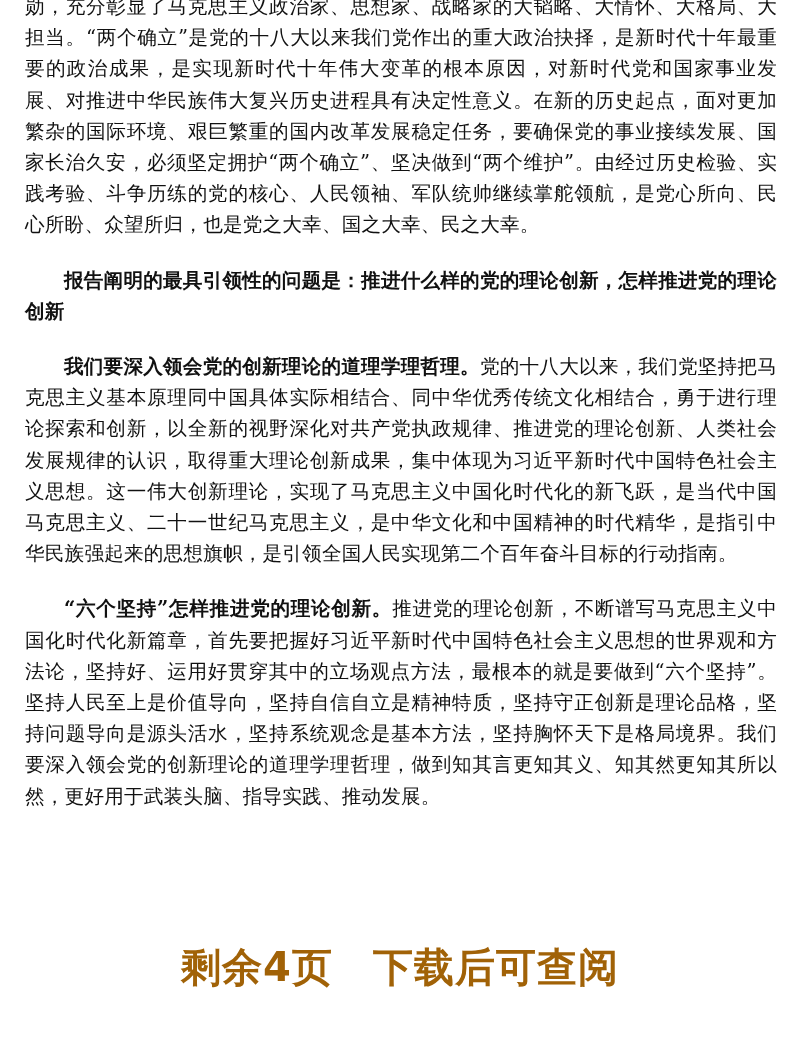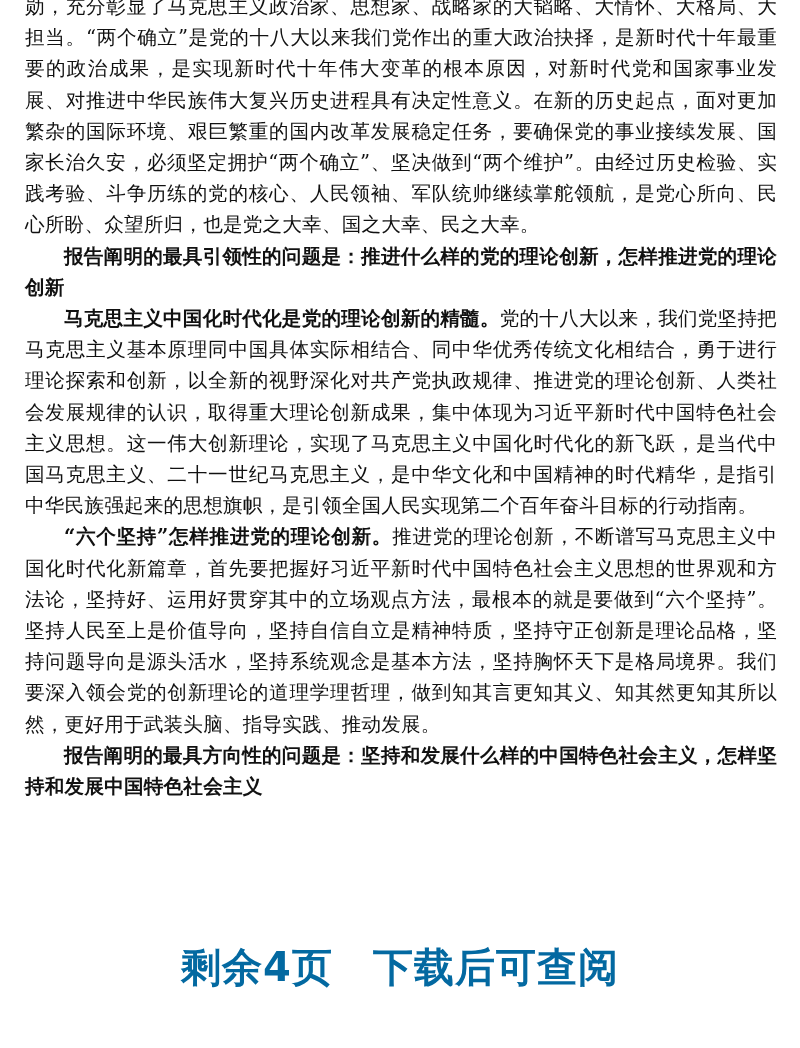--- a/index.html
+++ b/index.html
@@ -20,53 +20,50 @@
     }
     .para {
       margin: 0;
       font-size: 19.6px;
       line-height: 31.2px;
       text-align: justify;
       text-justify: inter-character;
       letter-spacing: 0.2px;
       word-break: break-all;
     }
-    .para.indent { text-indent: 39px; }
+    .para.indent { text-indent: 39px; margin-top: 24px; }
     .bold { font-weight: bold; }
     .heading { font-weight: bold; }
     .banner {
       position: absolute;
       left: 0;
       top: 940px;
       width: 800px;
       text-align: center;
       font-family: "DejaVu Sans", "Liberation Sans", sans-serif;
       font-weight: bold;
       font-size: 40px;
-      color: #0369a1;
+      color: #a16207;
       letter-spacing: 1px;
     }
     .banner span.gap { display: inline-block; width: 40px; }
   </style>
 </head>
 <body>
 
 <div class="page">
   <p class="para">
     <span>勋，充分彰显了马克思主义政治家、思想家、战略家的大韬略、大情怀、大格局、大担当。“两个确立”是党的十八大以来我们党作出的重大政治抉择，是新时代十年最重要的政治成果，是实现新时代十年伟大变革的根本原因，对新时代党和国家事业发展、对推进中华民族伟大复兴历史进程具有决定性意义。在新的历史起点，面对更加繁杂的国际环境、艰巨繁重的国内改革发展稳定任务，要确保党的事业接续发展、国家长治久安，必须坚定拥护“两个确立”、坚决做到“两个维护”。由经过历史检验、实践考验、斗争历练的党的核心、人民领袖、军队统帅继续掌舵领航，是党心所向、民心所盼、众望所归，也是党之大幸、国之大幸、民之大幸。</span>
   </p>
   <p class="para indent heading">
     <span>报告阐明的最具引领性的问题是：推进什么样的党的理论创新，怎样推进党的理论创新</span>
   </p>
   <p class="para indent">
-    <span class="bold">马克思主义中国化时代化是党的理论创新的精髓。</span><span>党的十八大以来，我们党坚持把马克思主义基本原理同中国具体实际相结合、同中华优秀传统文化相结合，勇于进行理论探索和创新，以全新的视野深化对共产党执政规律、推进党的理论创新、人类社会发展规律的认识，取得重大理论创新成果，集中体现为习近平新时代中国特色社会主义思想。这一伟大创新理论，实现了马克思主义中国化时代化的新飞跃，是当代中国马克思主义、二十一世纪马克思主义，是中华文化和中国精神的时代精华，是指引中华民族强起来的思想旗帜，是引领全国人民实现第二个百年奋斗目标的行动指南。</span>
+    <span class="bold">我们要深入领会党的创新理论的道理学理哲理。</span><span>党的十八大以来，我们党坚持把马克思主义基本原理同中国具体实际相结合、同中华优秀传统文化相结合，勇于进行理论探索和创新，以全新的视野深化对共产党执政规律、推进党的理论创新、人类社会发展规律的认识，取得重大理论创新成果，集中体现为习近平新时代中国特色社会主义思想。这一伟大创新理论，实现了马克思主义中国化时代化的新飞跃，是当代中国马克思主义、二十一世纪马克思主义，是中华文化和中国精神的时代精华，是指引中华民族强起来的思想旗帜，是引领全国人民实现第二个百年奋斗目标的行动指南。</span>
   </p>
   <p class="para indent">
     <span class="bold">“六个坚持”怎样推进党的理论创新。</span><span>推进党的理论创新，不断谱写马克思主义中国化时代化新篇章，首先要把握好习近平新时代中国特色社会主义思想的世界观和方法论，坚持好、运用好贯穿其中的立场观点方法，最根本的就是要做到“六个坚持”。坚持人民至上是价值导向，坚持自信自立是精神特质，坚持守正创新是理论品格，坚持问题导向是源头活水，坚持系统观念是基本方法，坚持胸怀天下是格局境界。我们要深入领会党的创新理论的道理学理哲理，做到知其言更知其义、知其然更知其所以然，更好用于武装头脑、指导实践、推动发展。</span>
-  </p>
-  <p class="para indent heading">
-    <span>报告阐明的最具方向性的问题是：坚持和发展什么样的中国特色社会主义，怎样坚持和发展中国特色社会主义</span>
   </p>
 </div>
 
 <div class="banner">
   <span>剩余4页</span><span class="gap"></span><span>下载后可查阅</span>
 </div>
 
 </body></html>

